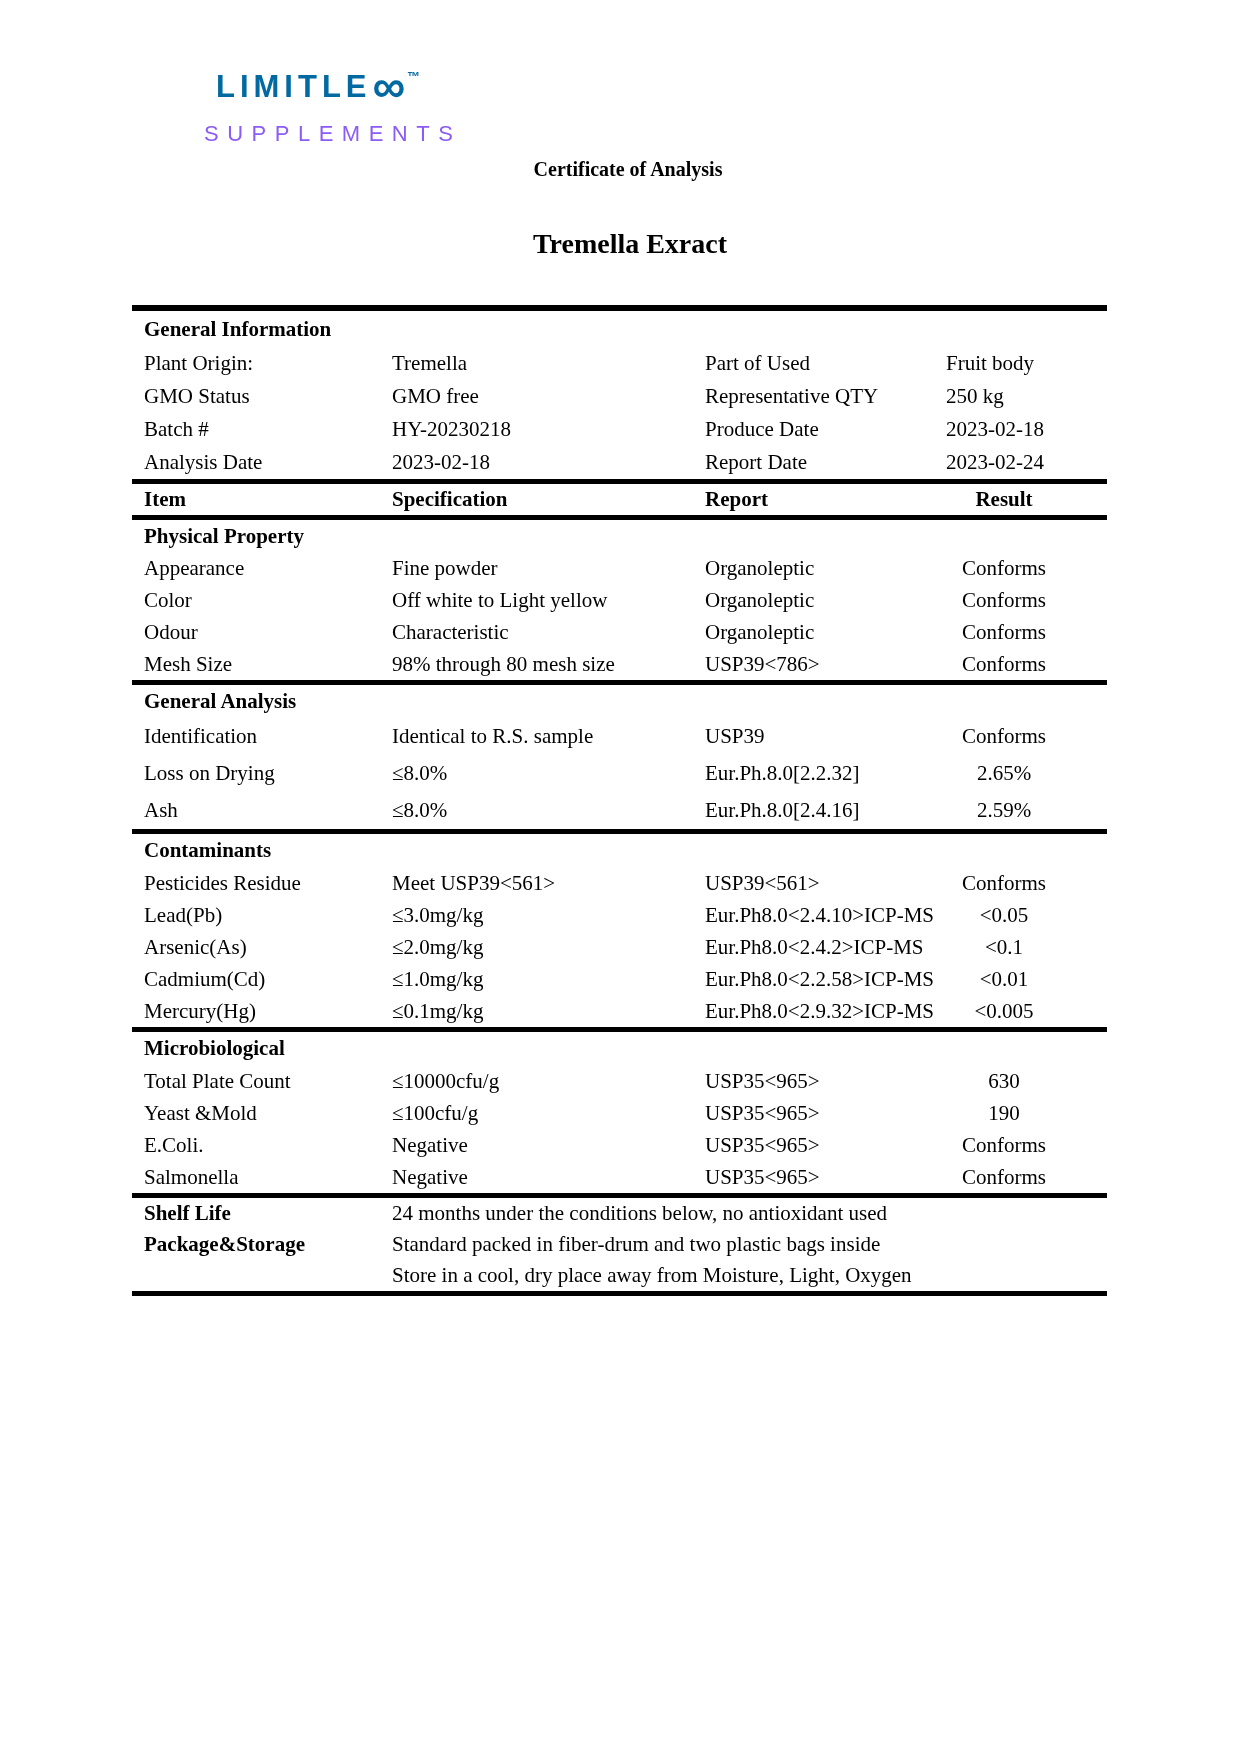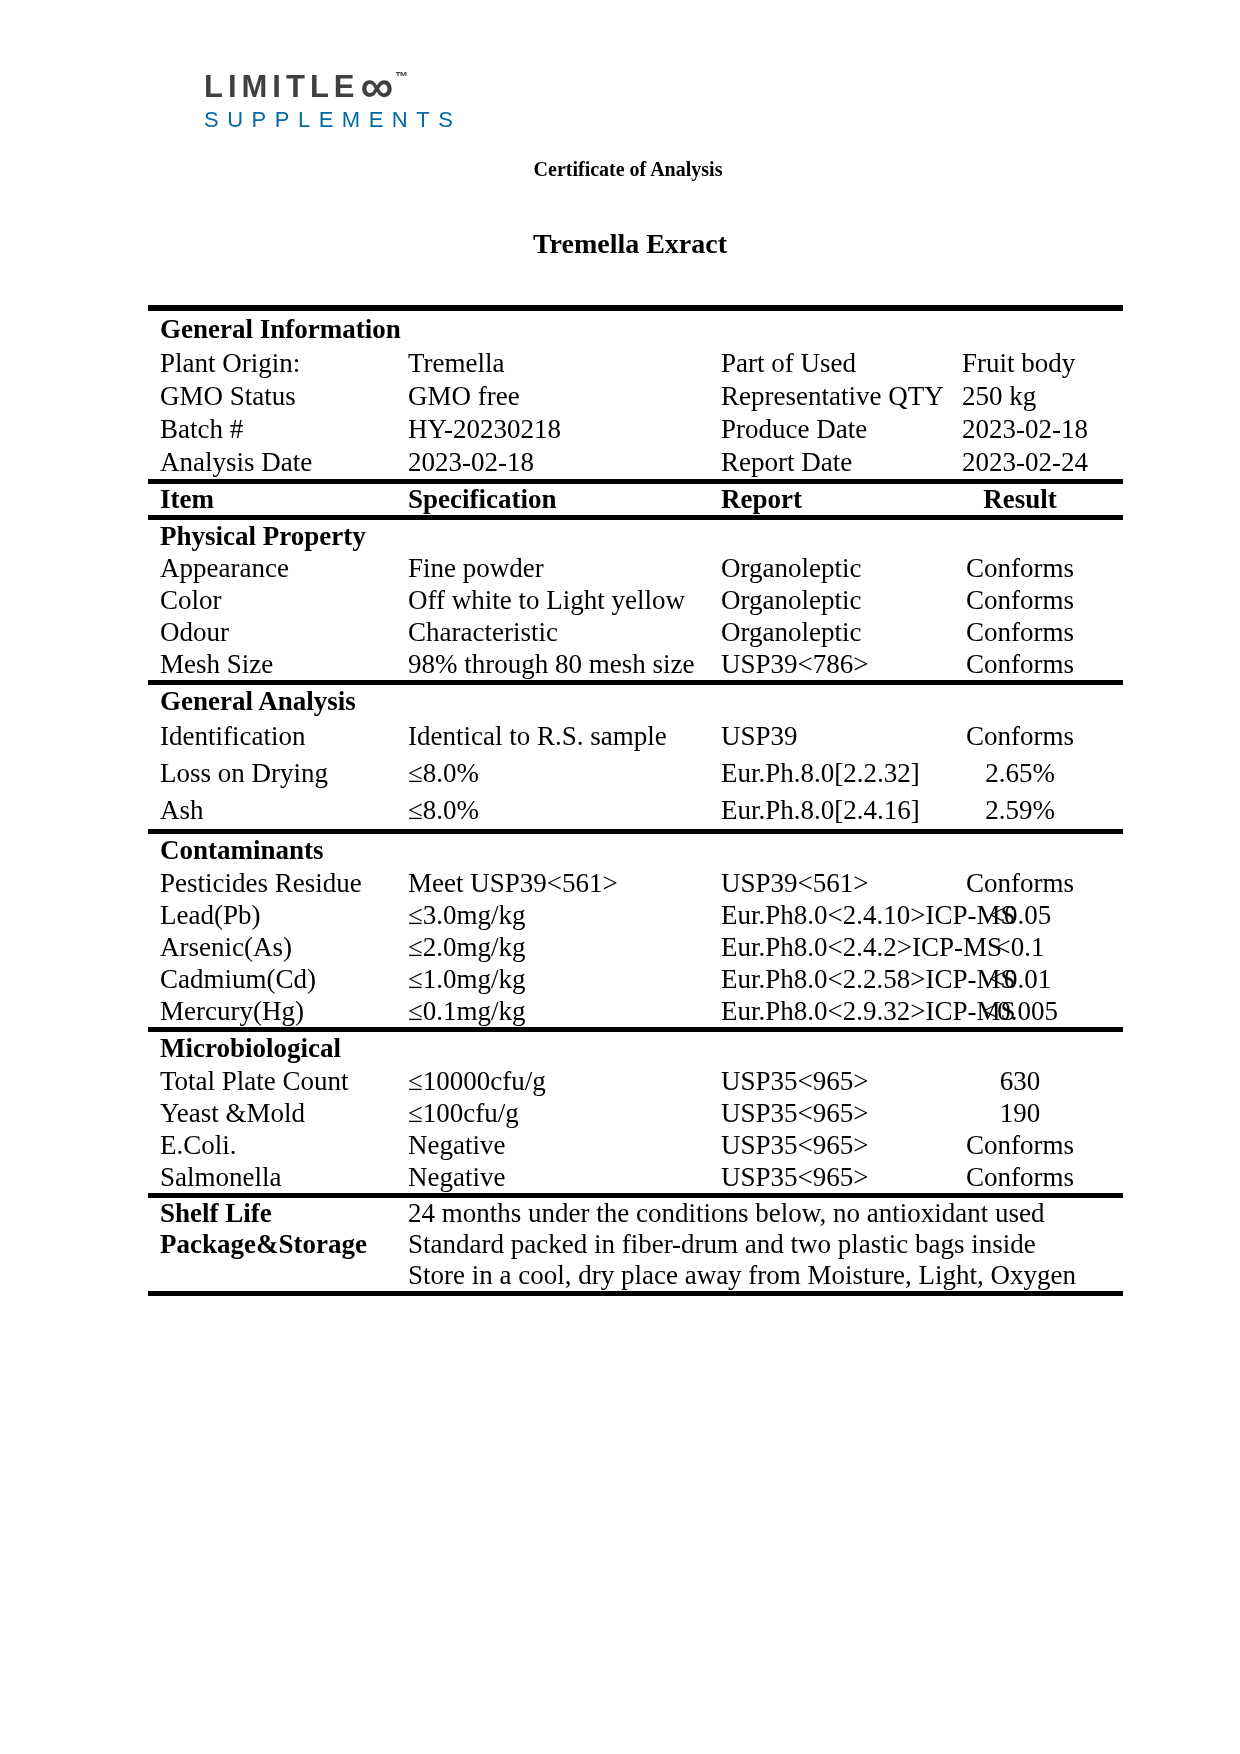--- a/index.html
+++ b/index.html
@@ -9,33 +9,33 @@
     font-family: "Liberation Serif", "DejaVu Serif", serif;
     color: #000000;
   }
   .page {
     position: relative; width: 1240px; height: 1754px;
     background: #ffffff; overflow: hidden;
   }
 
   
   .logo { position: absolute; left: 204px; top: 60px; font-family: "Liberation Sans", "DejaVu Sans", sans-serif; }
-  .logo-main { font-size: 31px; font-weight: 800; letter-spacing: 5px; color: #404040; line-height: 34px; white-space: nowrap; }
+  .logo-main { font-size: 31px; font-weight: 800; letter-spacing: 5px; color: #0369a1; line-height: 34px; white-space: nowrap; margin-left: 12px; }
   .logo-main .inf { font-size: 46px; font-weight: 800; vertical-align: -5px; letter-spacing: 0; margin-left: 1px; }
   .logo-main .tm { font-size: 13px; font-weight: 700; vertical-align: 16px; letter-spacing: 0; margin-left: 2px; }
-  .logo-sub { margin-top: 3px; font-size: 22px; font-weight: 400; letter-spacing: 8.5px; color: #0369a1; white-space: nowrap; }
+  .logo-sub { margin-top: 17px; font-size: 22px; font-weight: 400; letter-spacing: 8.5px; color: #8b5cf6; white-space: nowrap; }
 
   
   .doc-title { position: absolute; top: 158px; left: 8px; width: 1240px; text-align: center;
                font-size: 20px; font-weight: bold; }
   .doc-subtitle { position: absolute; top: 228px; left: 0; width: 1240px; text-align: center;
                   font-size: 28px; font-weight: bold; padding-left: 20px; }
 
   
-  .coa { position: absolute; left: 148px; top: 305px; width: 975px; font-size: 27px; }
+  .coa { position: absolute; left: 132px; top: 305px; width: 975px; font-size: 21px; }
   .rule { height: 5px; background: #000000; }
   .rule-top { height: 6px; }
   .sec { padding-left: 12px; }
 
   .gi-head { height: 36px; line-height: 36px; font-weight: bold; }
   .gi-row { display: grid; grid-template-columns: 248px 313px 241px 1fr; height: 33px; line-height: 33px; white-space: nowrap; }
 
   .hdr-row { display: grid; grid-template-columns: 248px 313px 196px 1fr; height: 31px; line-height: 31px; font-weight: bold; white-space: nowrap; }
   .hdr-row span:last-child { text-align: center; }
 

